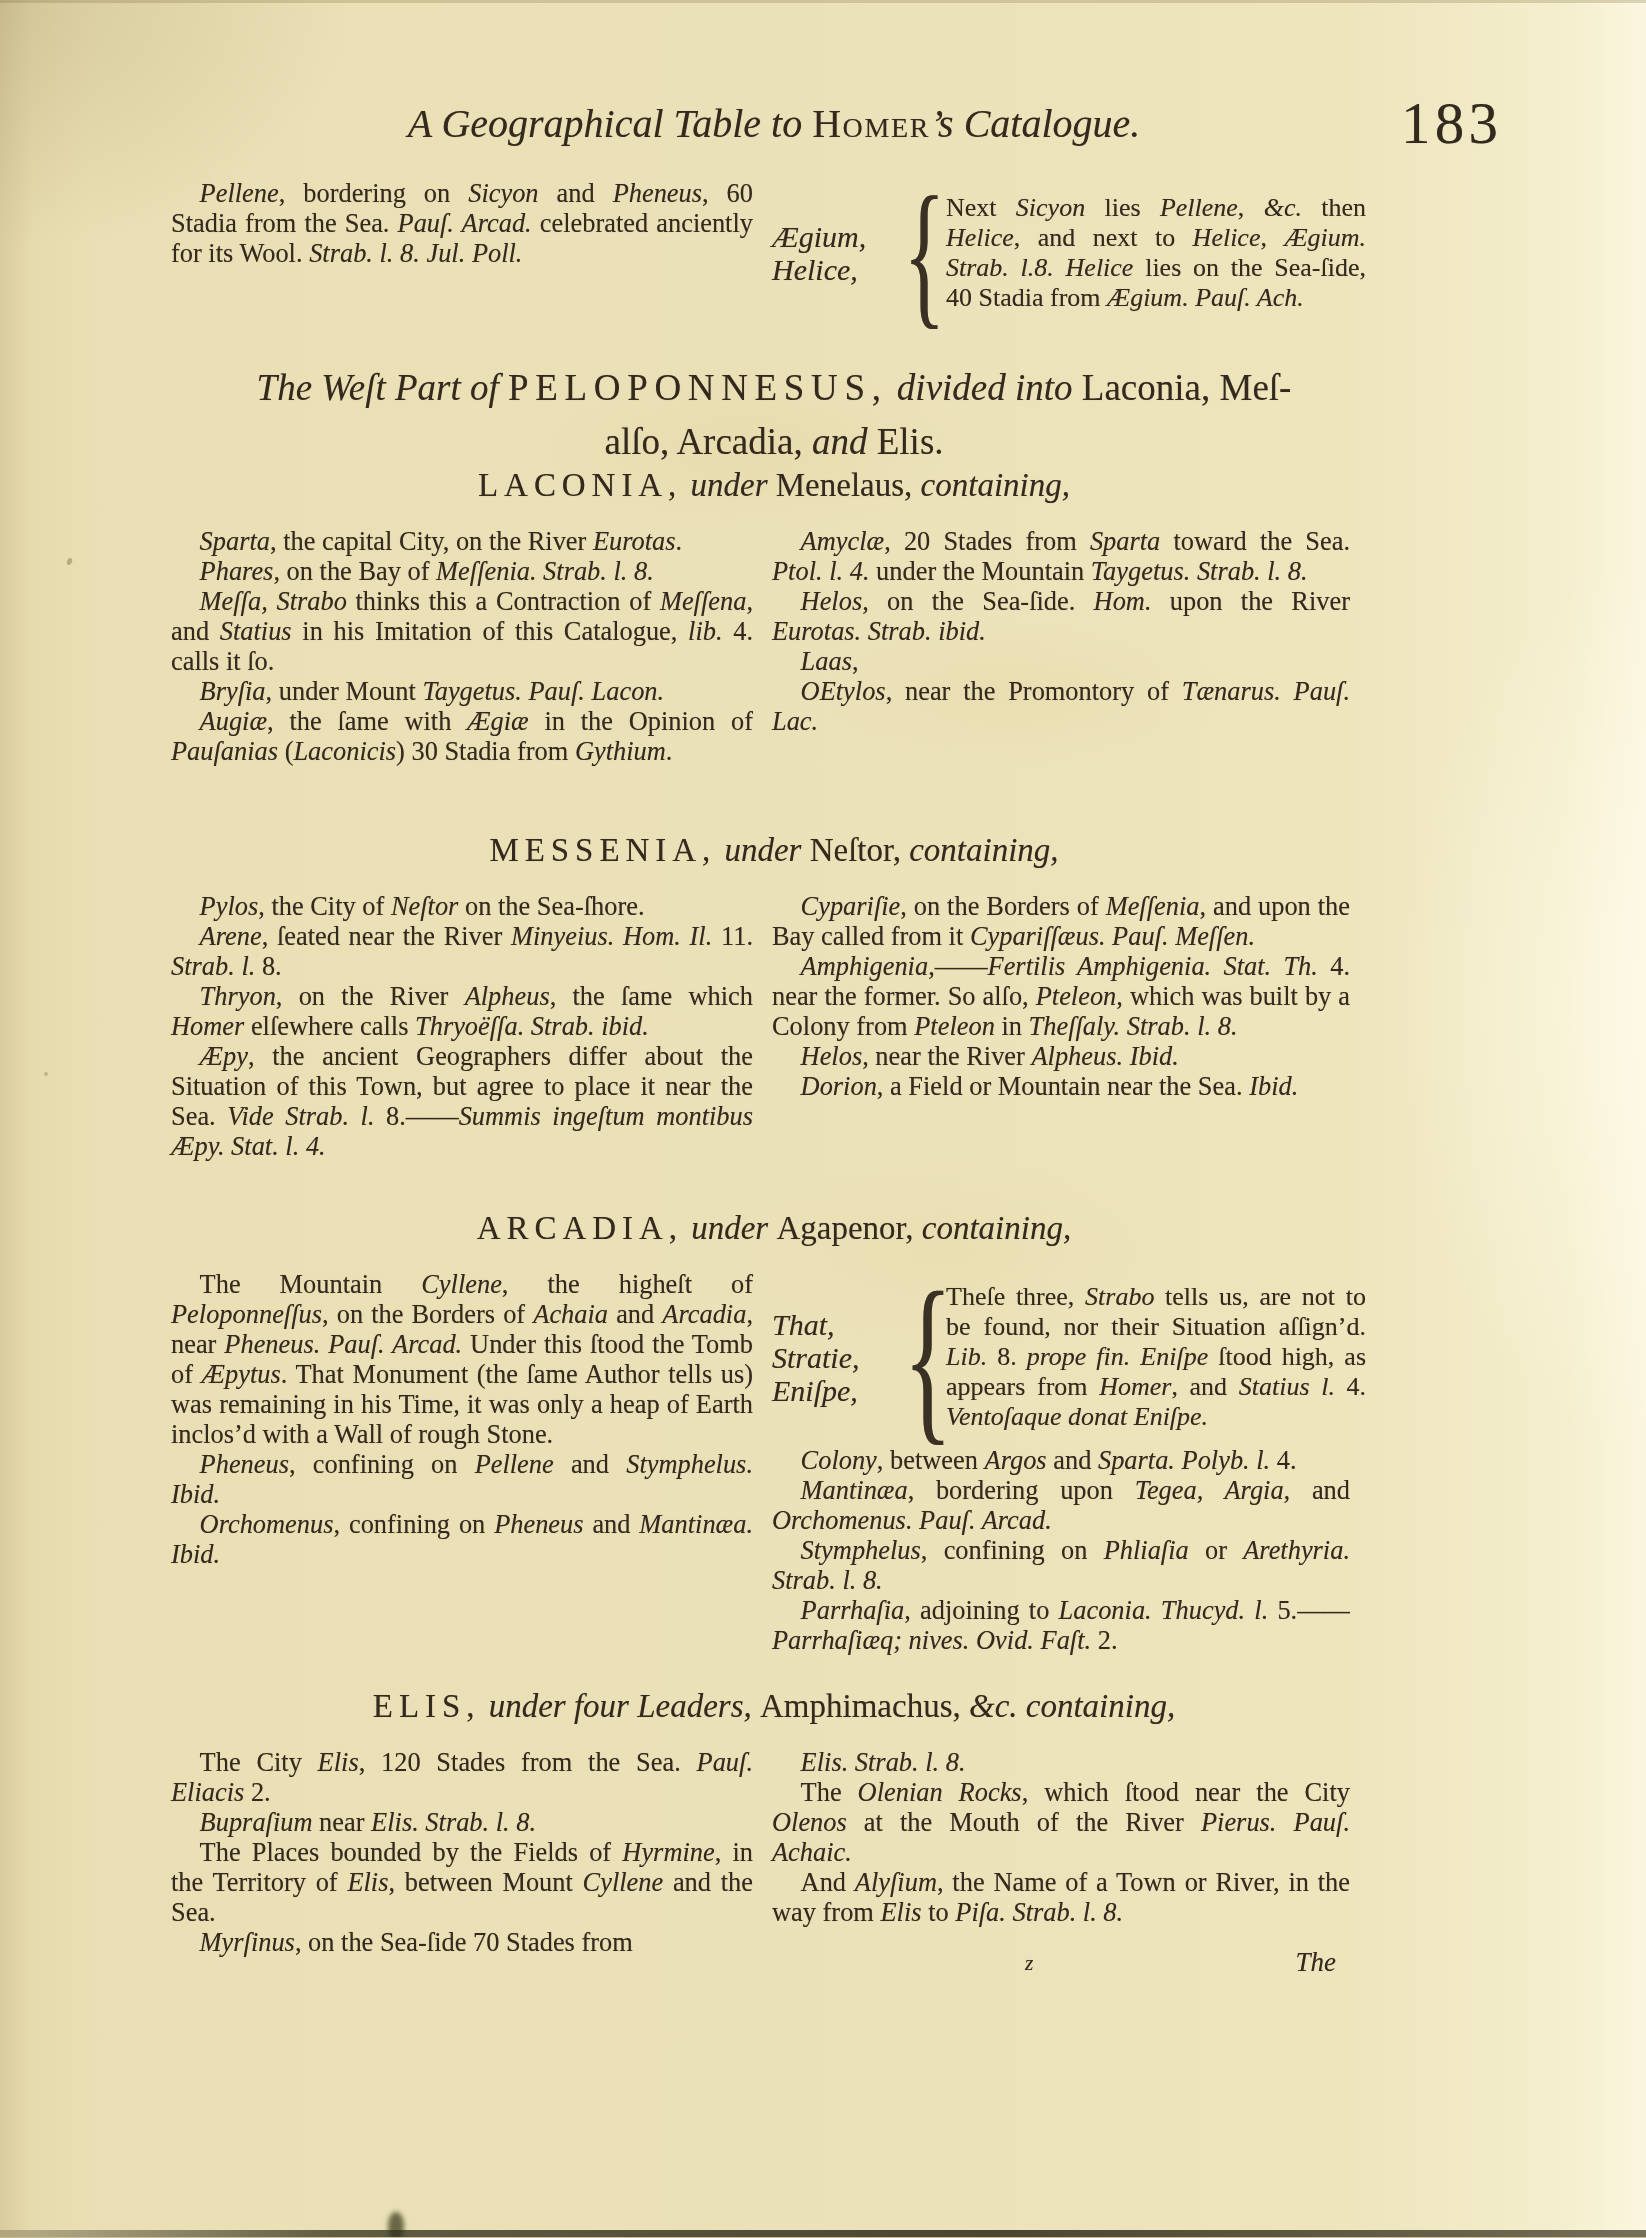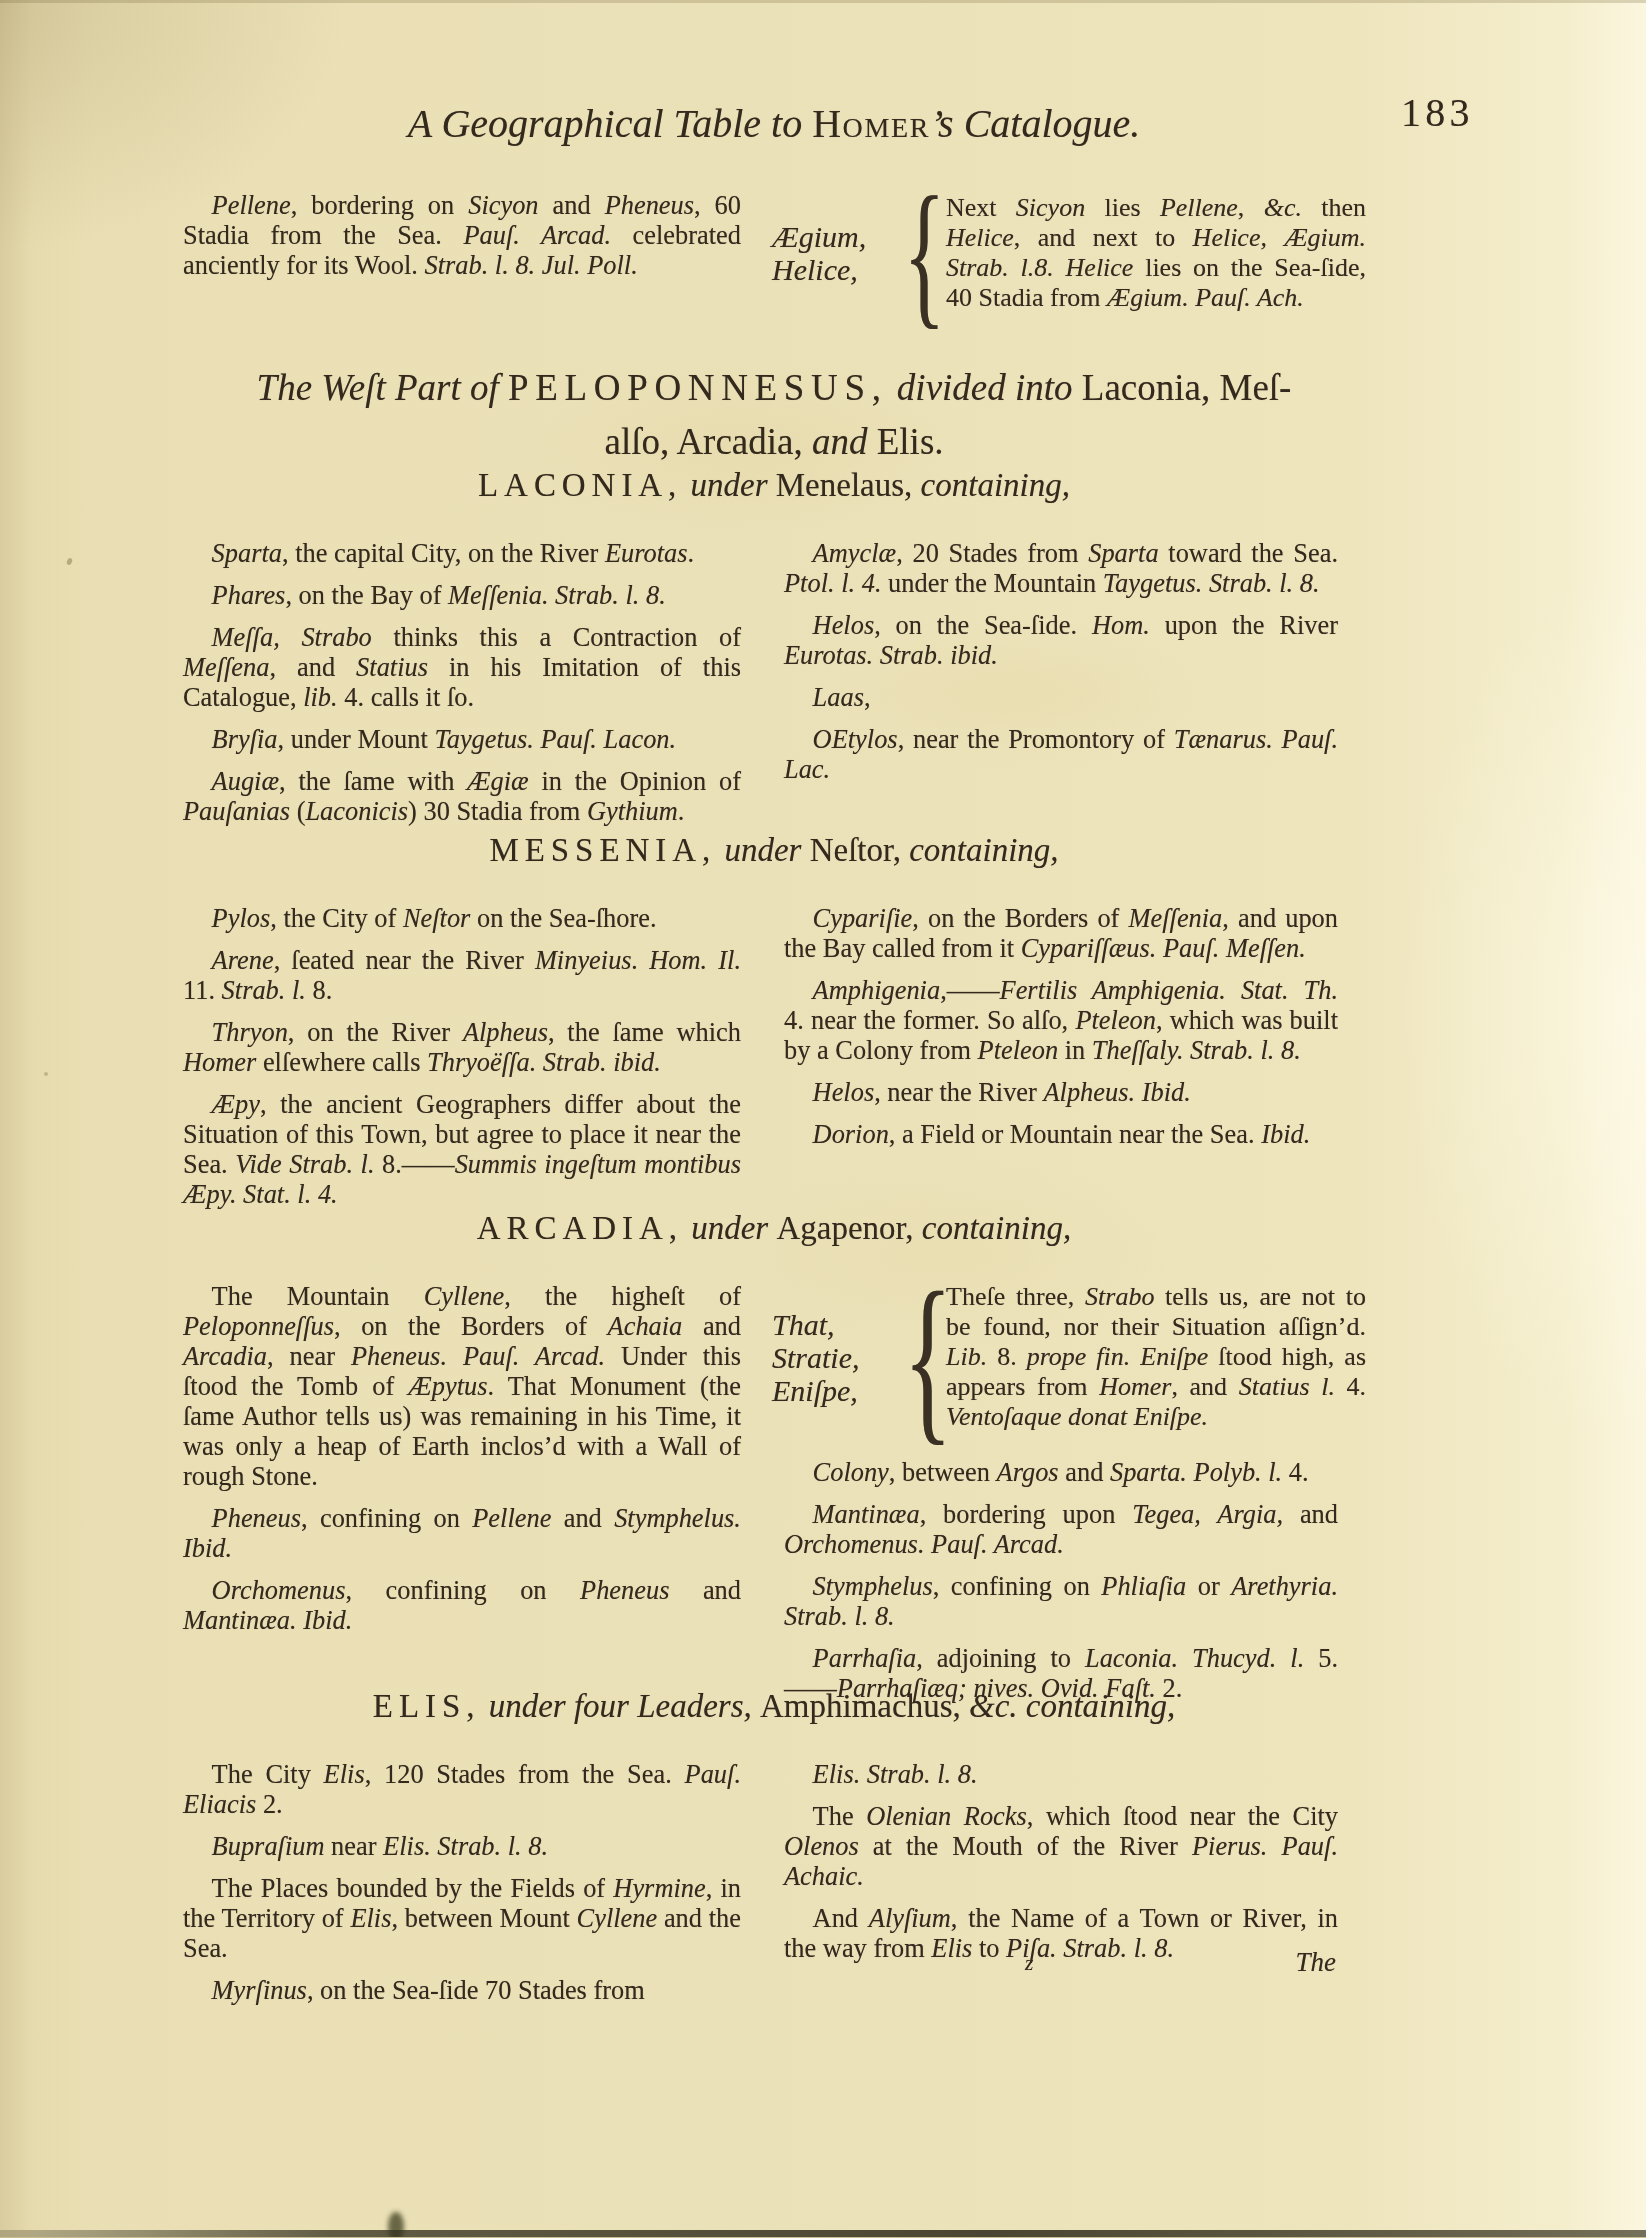--- a/index.html
+++ b/index.html
@@ -13,30 +13,30 @@
       radial-gradient(ellipse 300px 128px at 58% 56%, rgba(190,160,60,.06), rgba(190,160,60,0) 75%),
       linear-gradient(90deg,#d9cc9e 0px,#e6dbae 32px,#eadfb4 93px,#ebe1b8 45%,#eee5bd 82%,#f5eecd 95%,#fbf6df 100%),
       #ebe1b8;
     font-family:Liberation Serif, serif;
     color:#33291d;
   }
   .ink{ text-shadow:0 0 0.7px rgba(51,41,29,.38); }
   .abs{position:absolute;}
   
   .running-title{left:171px;top:101px;width:1206px;text-align:center;font-size:40px;line-height:46px;}
-  .pageno{left:1401px;top:89px;font-size:40px;letter-spacing:4.3px;text-align:center;}
+  .pageno{left:1401px;top:89px;font-size:59px;letter-spacing:4.3px;text-align:center;}
   
   .h-pelop{left:171px;top:361px;width:1206px;text-align:center;font-size:37px;line-height:54px;font-weight:400;margin:0;}
   .region{left:171px;width:1206px;}
   .sub-heading{font-size:33px;line-height:40px;text-align:center;font-weight:400;margin:0 0 21.4px 0;}
   
   .cols{position:relative;}
   .col-left{position:absolute;left:0;top:0;width:582px;}
   .col-right{position:absolute;left:601px;top:0;width:578px;}
-  .para{margin:12px;font-size:26.4px;line-height:30px;text-align:justify;text-indent:28.6px;}
+  .para{margin:0;font-size:26.4px;line-height:30px;text-align:justify;text-indent:28.6px;}
   .it{font-style:italic;}
   .sc{font-variant:small-caps;letter-spacing:.04em;}
   .caps{letter-spacing:.18em;}
   
   .brace-group{display:flex;align-items:center;}
   .brace-labels{flex:none;width:120px;font-style:italic;font-size:30px;line-height:33px;}
   .brace-labels .brace-label{white-space:nowrap;}
   .brace{flex:none;width:50px;text-align:center;line-height:.94;transform:scaleX(.55);transform-origin:center;color:#3a3124;font-weight:400;}
   .brace-sm{font-size:160px;}
   .brace-lg{font-size:187px;}

